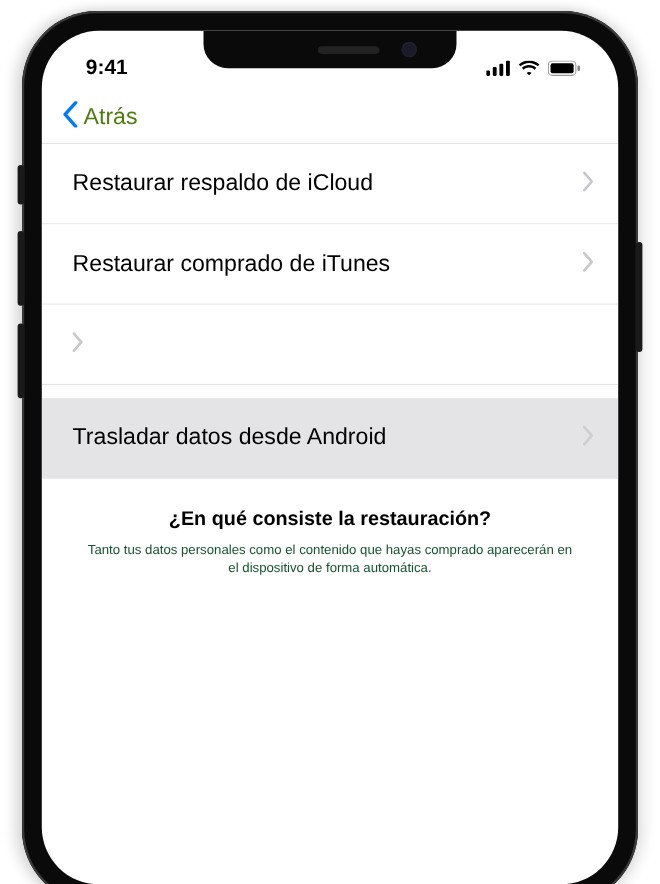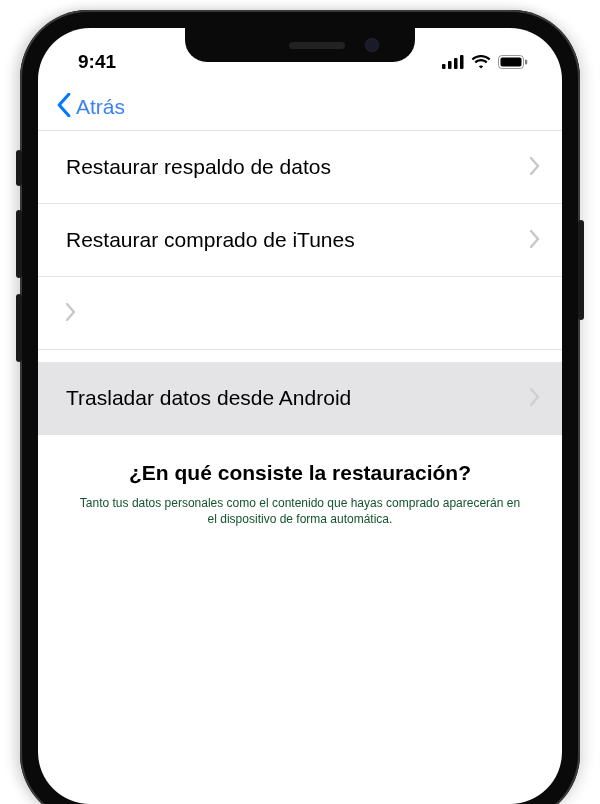--- a/index.html
+++ b/index.html
@@ -72,21 +72,21 @@
       padding: 14px 18px 8px 18px;
       gap: 4px;
     }
     .chevron-left {
       color: #007aff;
       font-size: 30px;
       line-height: 1;
       font-weight: 400;
     }
     .back-label {
-      color: #3b82f6;
+      color: #4d7c0f;
       font-size: 21px;
     }
     .hero {
       display: flex;
       flex-direction: column;
       align-items: center;
       padding: 12px 20px 28px 20px;
     }
     .app-icon {
       width: 68px; height: 68px;
@@ -126,21 +126,21 @@
       color: #c7c7cc;
       font-size: 24px;
       font-weight: 300;
     }
     .menu-item.selected .chevron-right { color: #cfced2; }
     .info {
       padding: 26px 40px;
       text-align: center;
     }
     .info-title {
-      font-size: 21px;
+      font-size: 18px;
       font-weight: 700;
       margin-bottom: 10px;
     }
     .info-text {
       font-size: 12px;
       line-height: 1.35;
       color: #14532d;
     }
   </style>
 </head>
@@ -190,21 +190,21 @@
         <svg width="16" height="24" viewBox="0 0 12 20">
             <path d="M10 1 L2 10 L10 19" stroke="#007aff" stroke-width="2.6" fill="none" stroke-linecap="round" stroke-linejoin="round"></path>
           </svg>
       </span>
       <span class="back-label">Atrás</span>
     </div>
 
 
     <div class="menu">
       <div class="menu-item">
-        <span>Restaurar respaldo de datos</span>
+        <span>Restaurar respaldo de iCloud</span>
         <span class="chevron-right">
           <svg width="10" height="18" viewBox="0 0 10 18">
               <path d="M1 1 L8 9 L1 17" stroke="#c7c7cc" stroke-width="2.4" fill="none" stroke-linecap="round" stroke-linejoin="round"></path>
             </svg>
         </span>
       </div>
       <div class="menu-item">
         <span>Restaurar comprado de iTunes</span>
         <span class="chevron-right">
           <svg width="10" height="18" viewBox="0 0 10 18">

